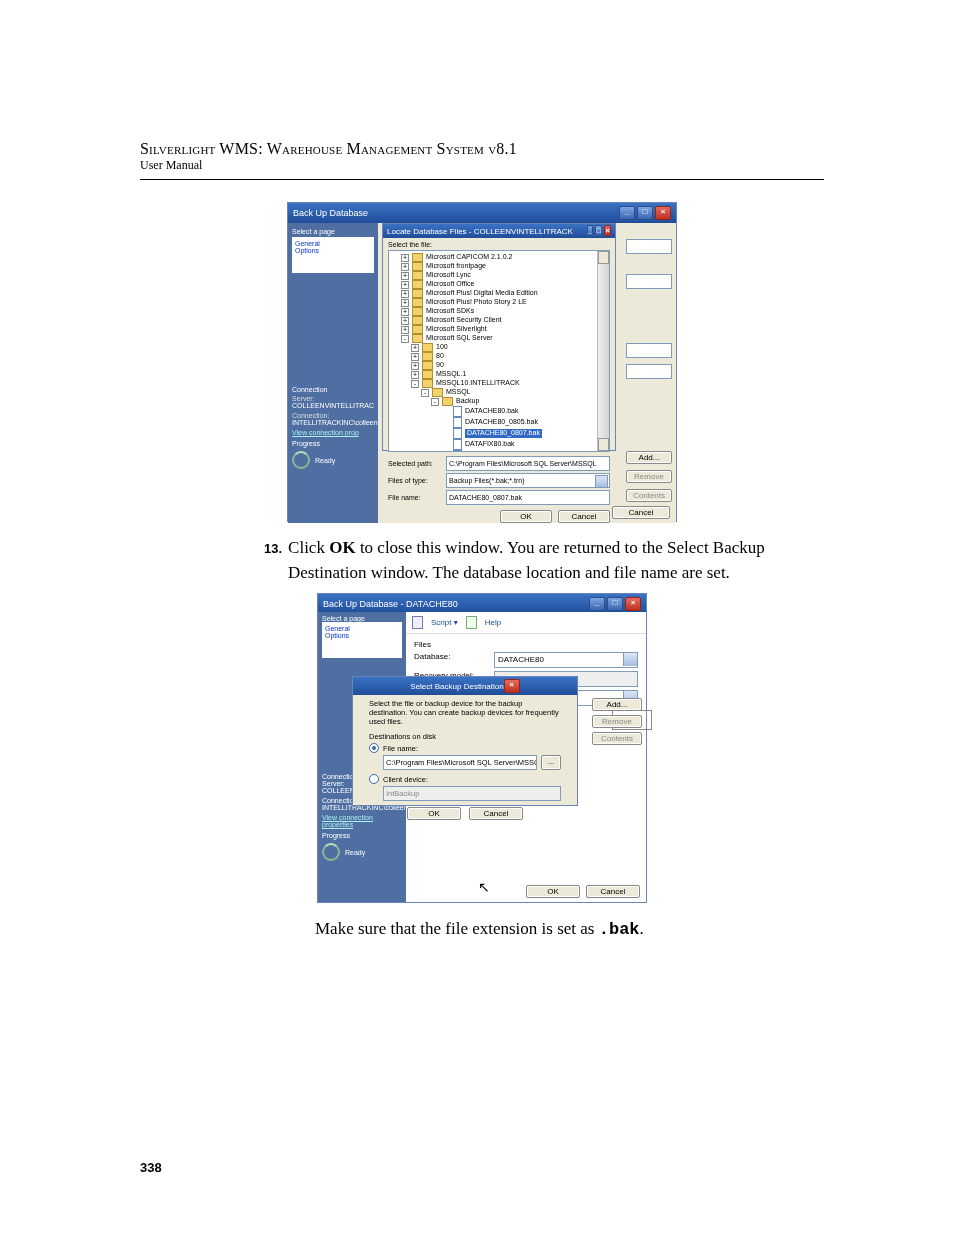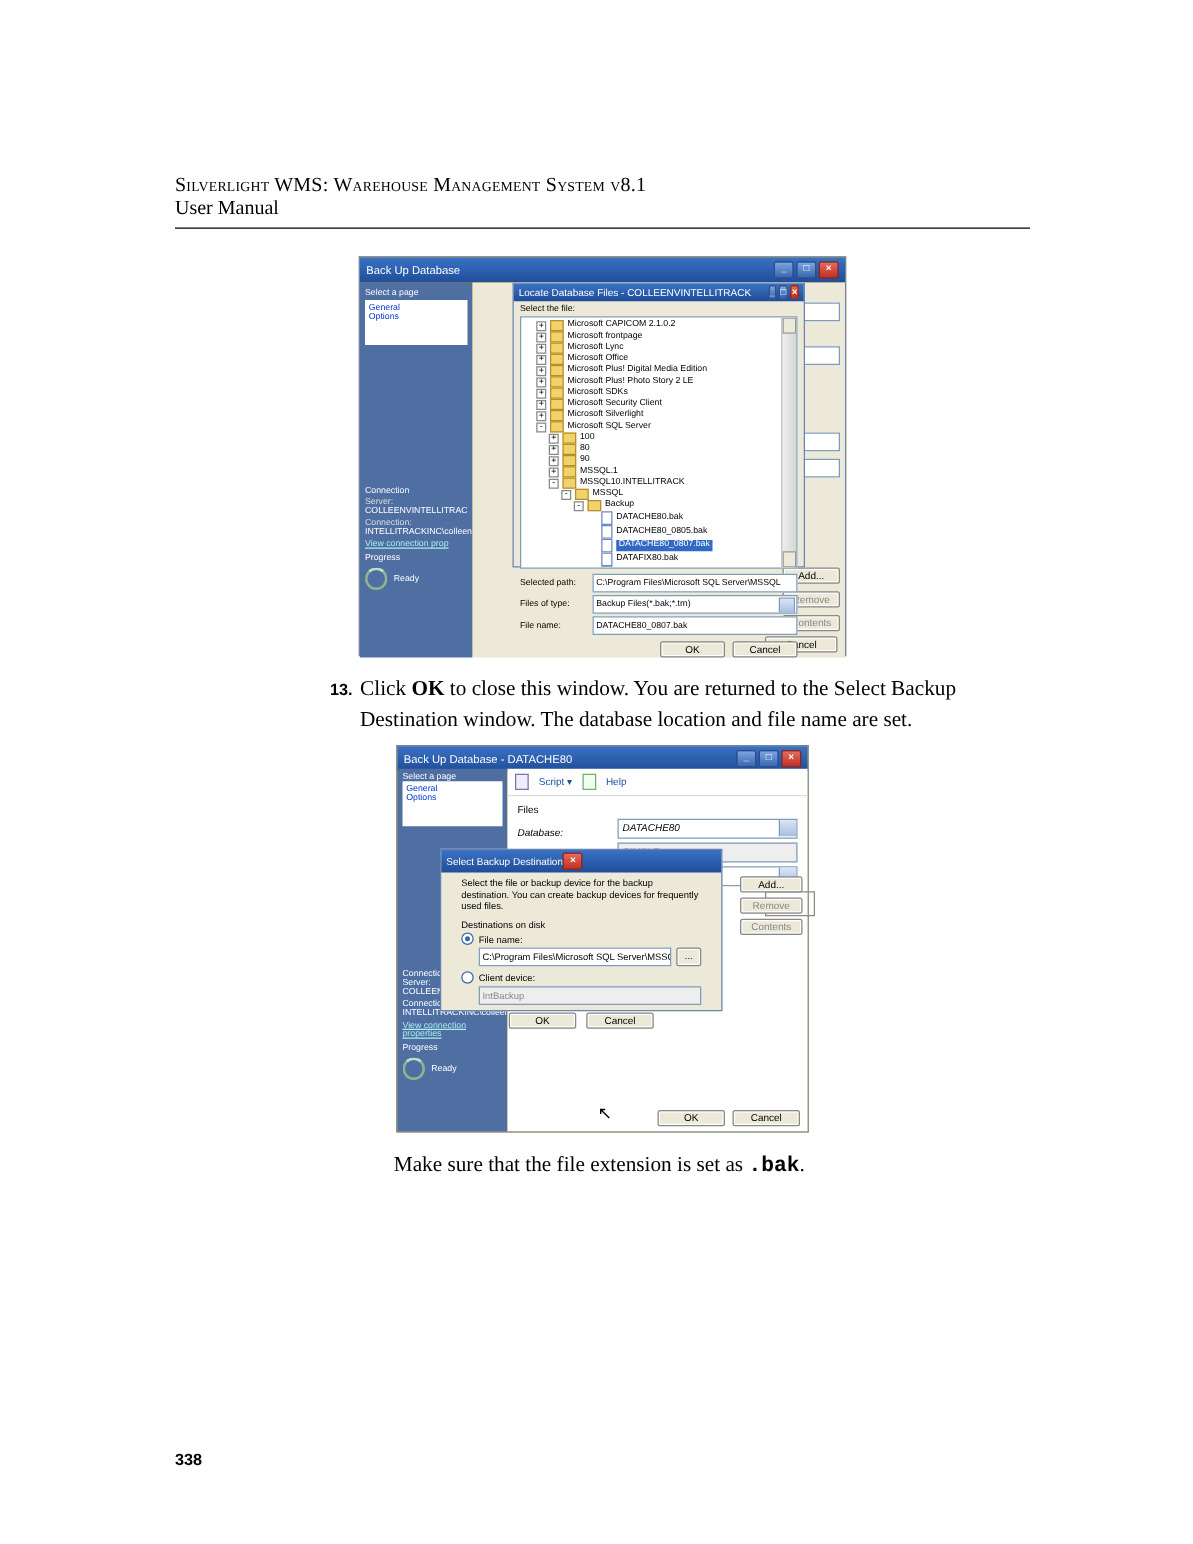--- a/index.html
+++ b/index.html
@@ -13,21 +13,21 @@
   }
   .page {
     padding: 140px 130px 40px 140px;
   }
   .header-title {
     font-variant: small-caps;
     font-size: 16px;
     letter-spacing: 0.2px;
   }
   .header-subtitle {
-    font-size: 16px;
+    font-size: 12px;
   }
   .hr {
     border: none;
     border-top: 1px solid #000;
     margin: 6px 0 22px 0;
   }
   .figure {
     display: block;
     margin: 0 auto 14px auto;
   }
@@ -159,21 +159,20 @@
   
   .dlg {
     position: absolute;
     left: 4px; top: 0;
     width: 234px;
     height: 228px;
     background: #ece9d8;
     border: 1px solid #6a85b5;
     font-size: 7px;
     box-sizing: border-box;
-    margin-left: 28px;
   }
   .dlg .tbar {
     background: linear-gradient(to bottom, #3b72c4, #1f4d99);
     color: #fff;
     padding: 2px 4px;
     display: flex; justify-content: space-between; align-items: center;
     font-size: 8px;
   }
   .dlg .sublabel {
     padding: 3px 5px 2px 5px;
@@ -213,38 +212,38 @@
     position:absolute; left:0; top:18px; bottom:0; width:88px;
     background:#4f6fa3; color:#fff; padding:3px 4px; font-size:7px; box-sizing:border-box;
   }
   .sidebar2 .white { background:#fff; color:#0033cc; padding:3px; margin-bottom:3px; font-size:7px;}
   .right2 {
     position:absolute; left:88px; right:0; top:18px; bottom:0; background:#fff;
   }
   .right2 .toolbar { padding:4px 6px; font-size:8px; display:flex; align-items:center; gap:8px; border-bottom:1px solid #ddd;}
   .right2 .toolbar .link { color:#1a4fa0; }
   .right2 .section { padding: 6px 8px; font-size:8px;}
-  .right2 .frow { display:flex; align-items:flex-end; margin: 3px 0; font-style: italic;}
+  .right2 .frow { display:flex; align-items:flex-start; margin: 3px 0;}
   .right2 .frow .lab { width: 80px; }
   .right2 .frow .input { flex:1; height:14px; border:1px solid #7f9db9; background:#fff; padding:0 3px; line-height:13px; position:relative;}
   .right2 .frow .input.disabled{background:#eee;color:#888;}
   .right2 .frow .input.ddl::after{content:"";position:absolute;right:0;top:0;width:13px;height:13px;background:linear-gradient(#dbe6f6,#a6bde0);border-left:1px solid #7f9db9;}
   .right2 .rightpanel { position:absolute; right:4px; top:86px; width:50px; display:flex; flex-direction:column; gap:4px;}
   .right2 .smallbox { width:38px; height:18px; border:1px solid #888; margin:4px 0 4px 198px;}
   .right2 .footer { position:absolute; bottom:4px; right:6px; display:flex; gap:6px;}
 
   .inner-dlg2 {
     position:absolute;
     left:34px; top:82px;
     width:226px; height:130px;
     background:#ece9d8; border:1px solid #6a85b5;
     font-size:7.5px;
     box-sizing:border-box;
   }
-  .inner-dlg2 .tbar { background:linear-gradient(to bottom,#3b72c4,#1f4d99); color:#fff; padding:2px 4px; display:flex; justify-content:flex-start; align-items:center; font-size:8px;}
+  .inner-dlg2 .tbar { background:linear-gradient(to bottom,#3b72c4,#1f4d99); color:#fff; padding:2px 4px; display:flex; justify-content:center; align-items:center; font-size:8px;}
   .inner-dlg2 .body { padding:4px 16px;}
   .inner-dlg2 .desc { margin-bottom:6px; line-height:1.2; }
   .inner-dlg2 .opt { display:flex; align-items:center; gap:4px; margin:2px 0;}
   .inner-dlg2 .radio { width:8px; height:8px; border:1px solid #3a66b0; border-radius:50%; background:#fff; display:inline-flex; align-items:center; justify-content:center;}
   .inner-dlg2 .radio.sel::after{content:"";width:4px;height:4px;border-radius:50%;background:#3a66b0;display:block;}
   .inner-dlg2 .pathrow { display:flex; align-items:center; gap:4px; margin:2px 0 4px 14px;}
   .inner-dlg2 .pathrow .path { flex:1; height:13px; border:1px solid #7f9db9; background:#fff; padding:0 2px; line-height:13px; white-space:nowrap; overflow:hidden; }
   .inner-dlg2 .pathrow .dots { width:18px; height:13px; border:1px solid #888; background:#ece9d8; text-align:center; line-height:12px; border-radius:2px; box-shadow:inset 0 0 0 1px #fff;}
   .inner-dlg2 .btnrow { display:flex; justify-content:center; gap:8px; margin-top:6px;}
   .cursor { position:absolute; font-size:14px; }

